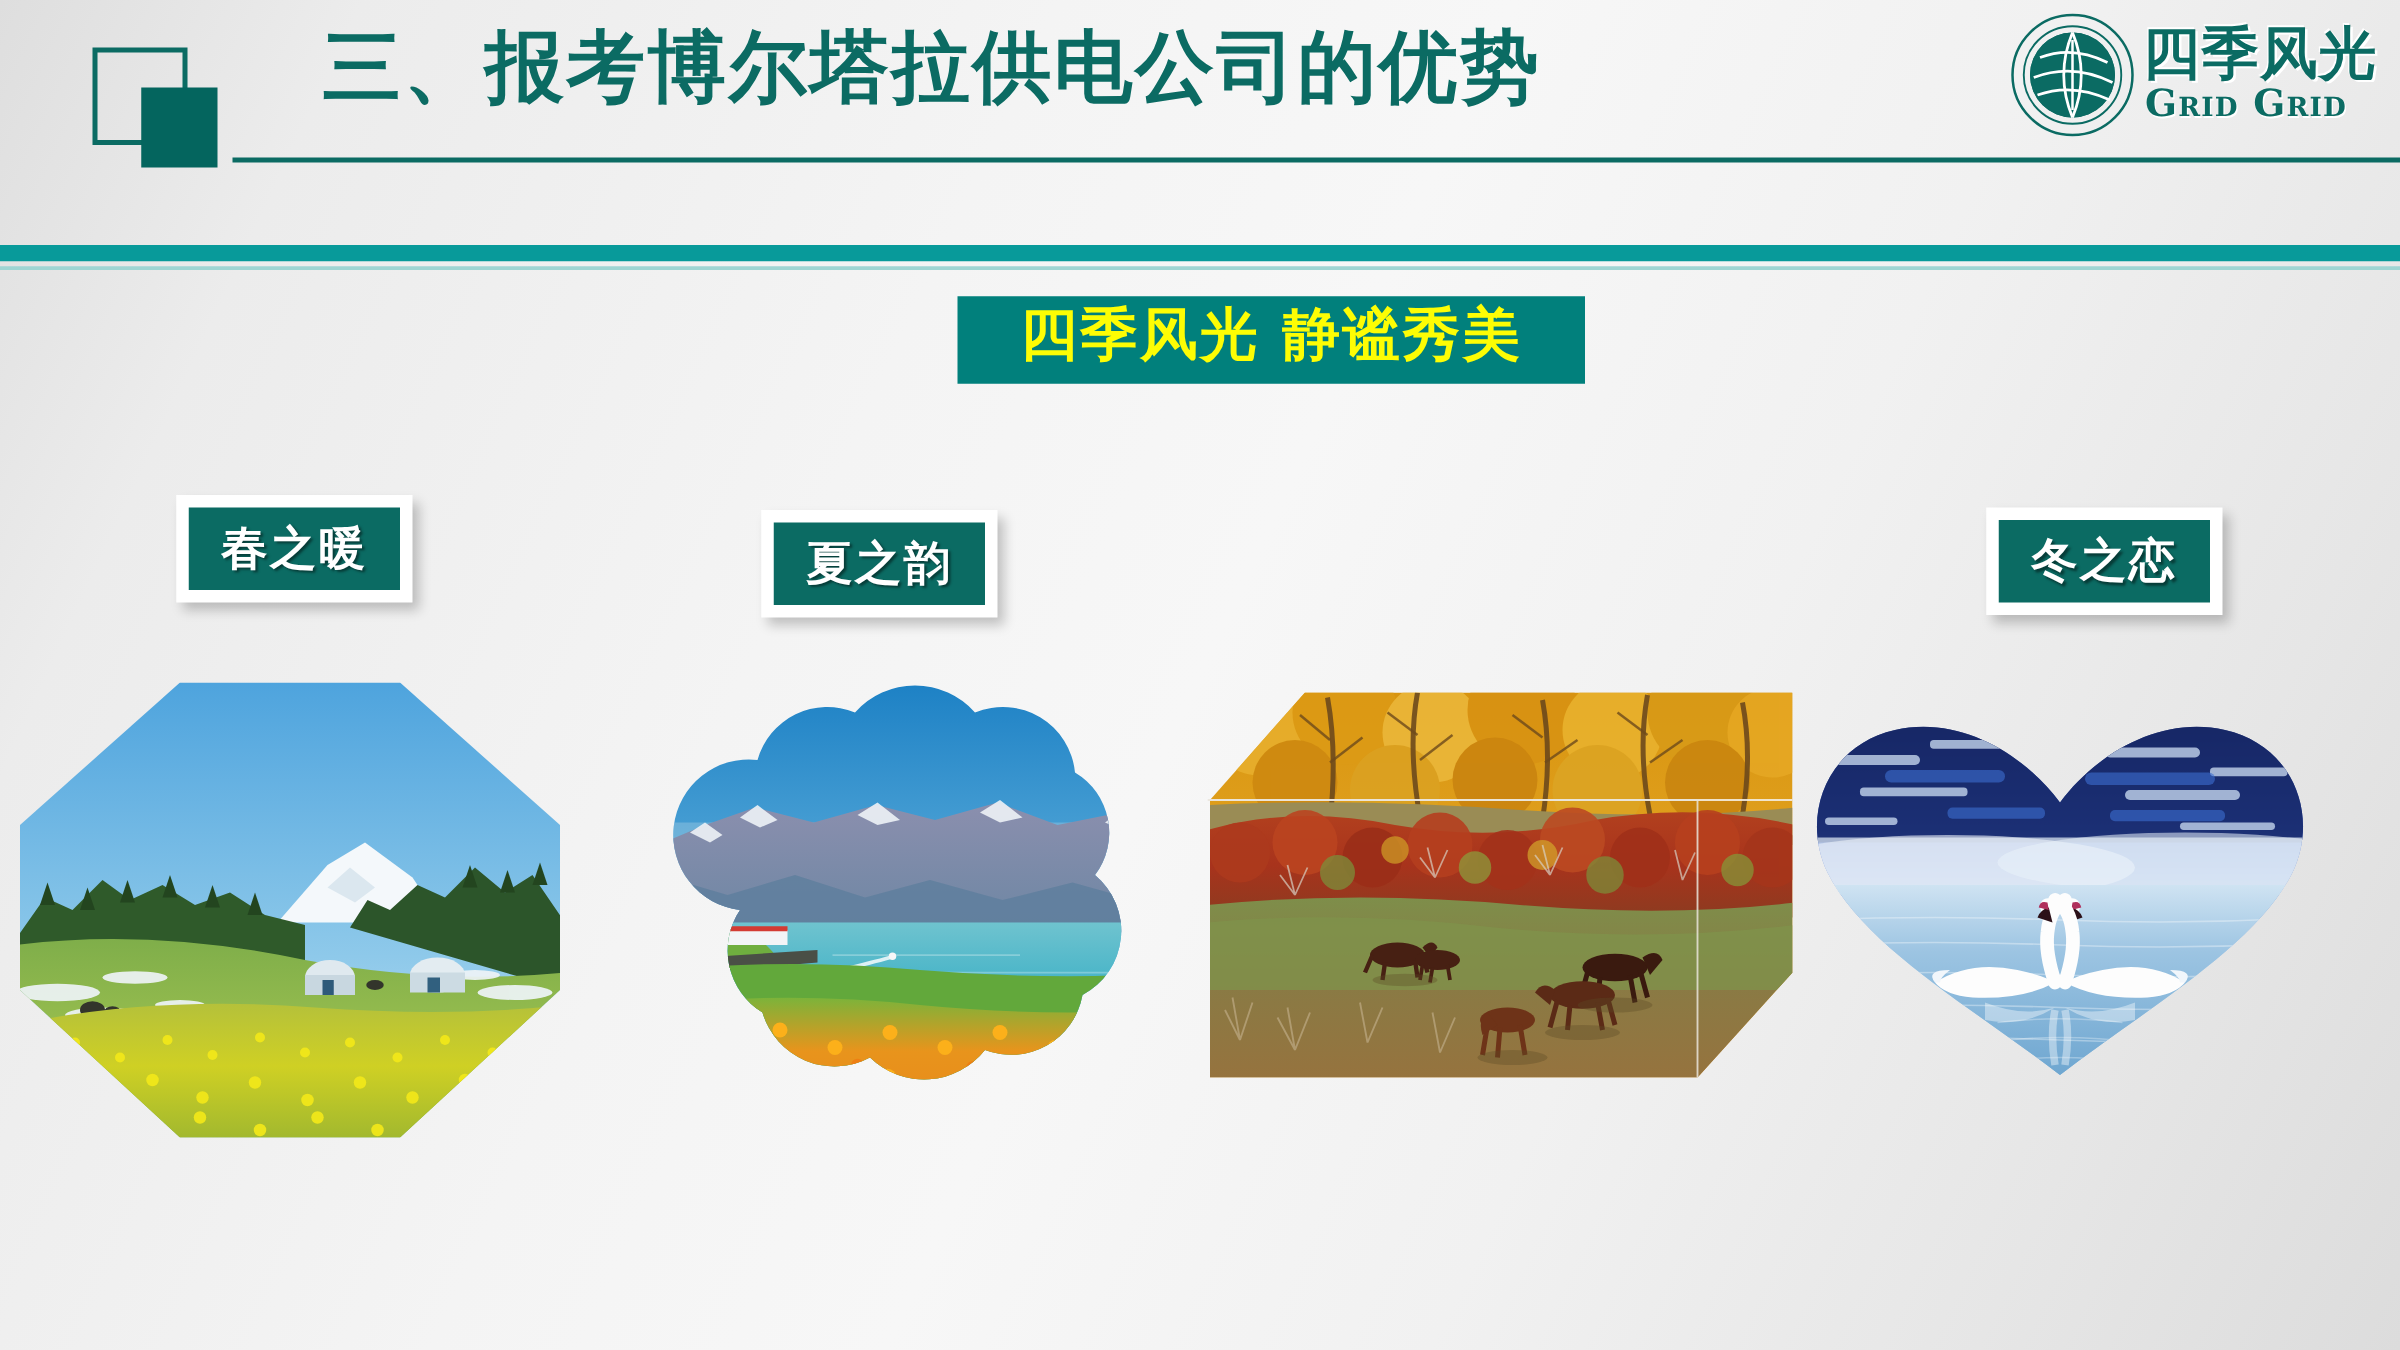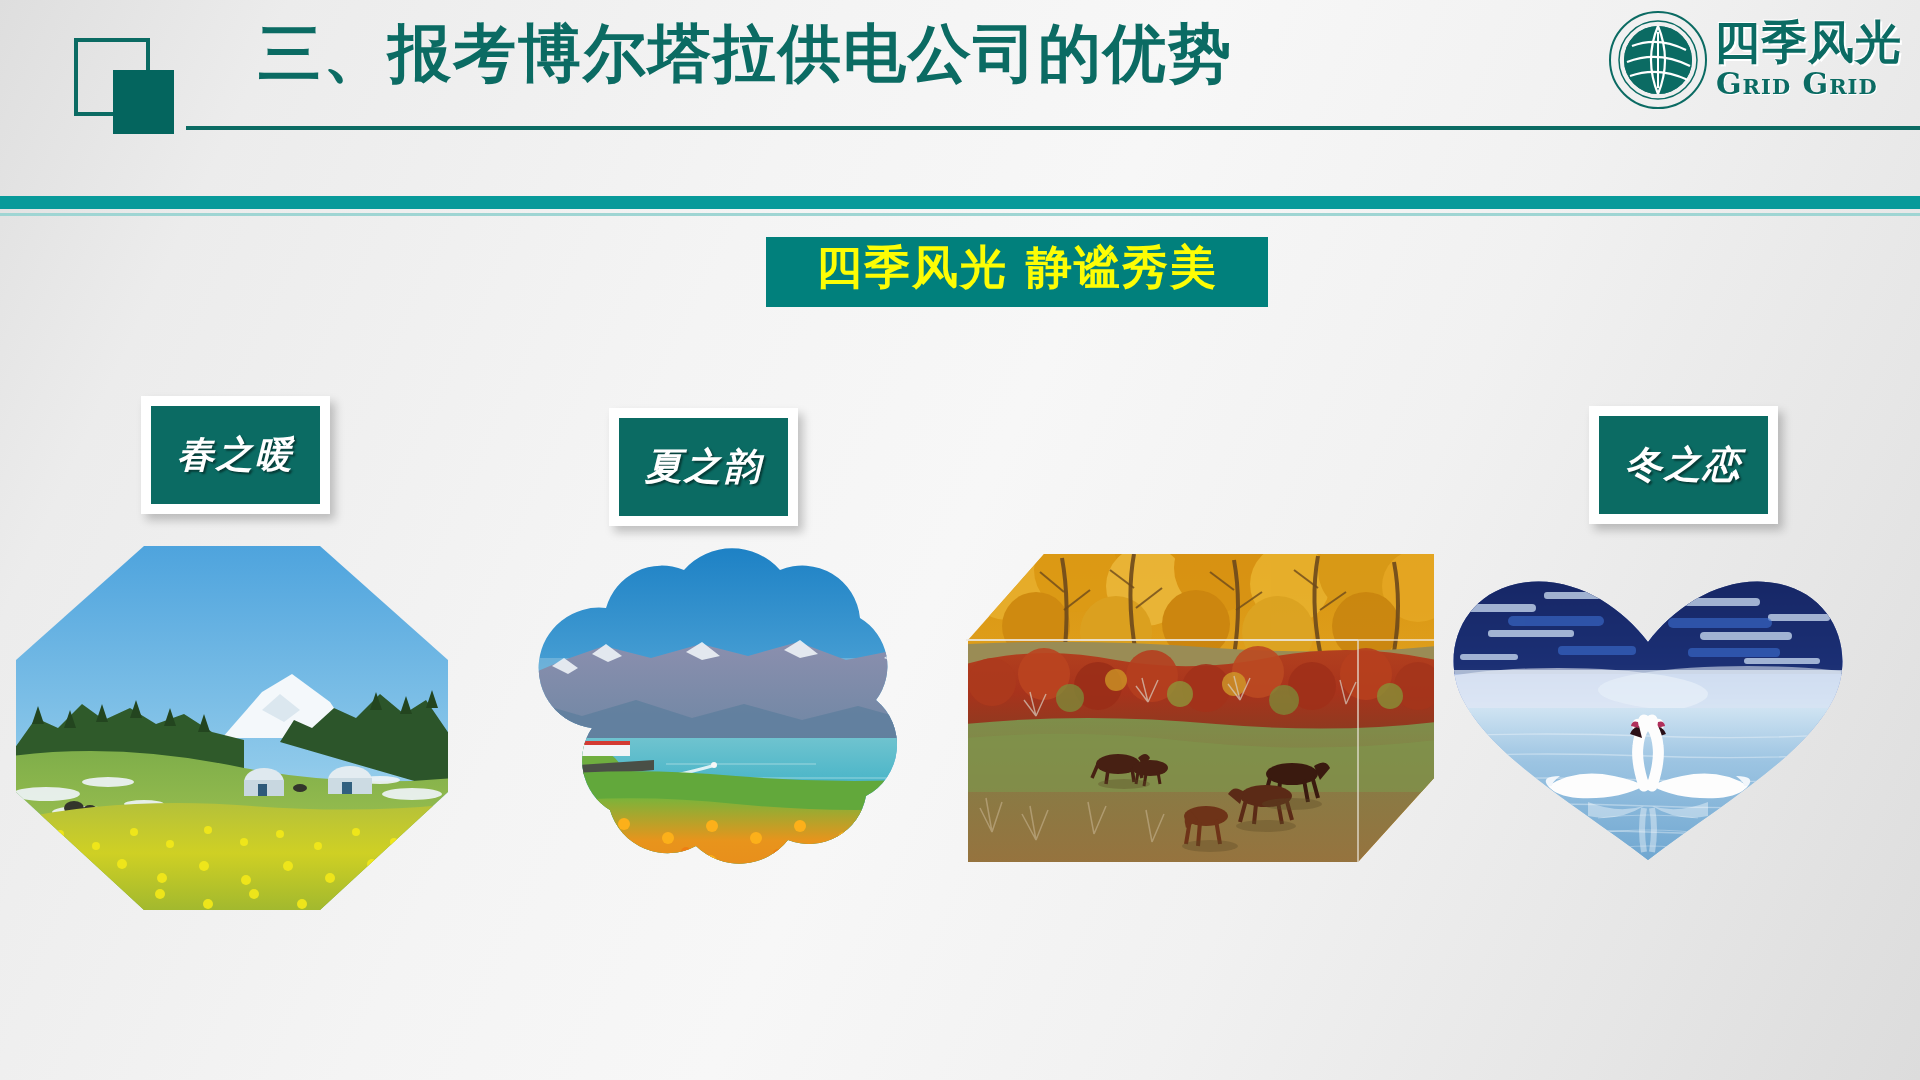--- a/index.html
+++ b/index.html
@@ -146,25 +146,24 @@
 
   
   .season-label {
     position: absolute;
     background: #ffffff;
     padding: 10px;
     box-shadow: 5px 6px 9px rgba(0,0,0,0.22);
   }
   .season-label-inner {
     background: #0b6b63;
-    padding: 24px 26px;
+    padding: 8px 26px;
     display: flex;
     align-items: center;
     justify-content: center;
-    font-style: italic;
   }
   .season-label-text {
     font-family: "DejaVu Sans", sans-serif;
     font-size: 37px;
     font-weight: 700;
     color: #ffffff;
     letter-spacing: 2px;
     white-space: nowrap;
     text-shadow: 2px 2px 2px rgba(0,0,0,0.45);
   }

